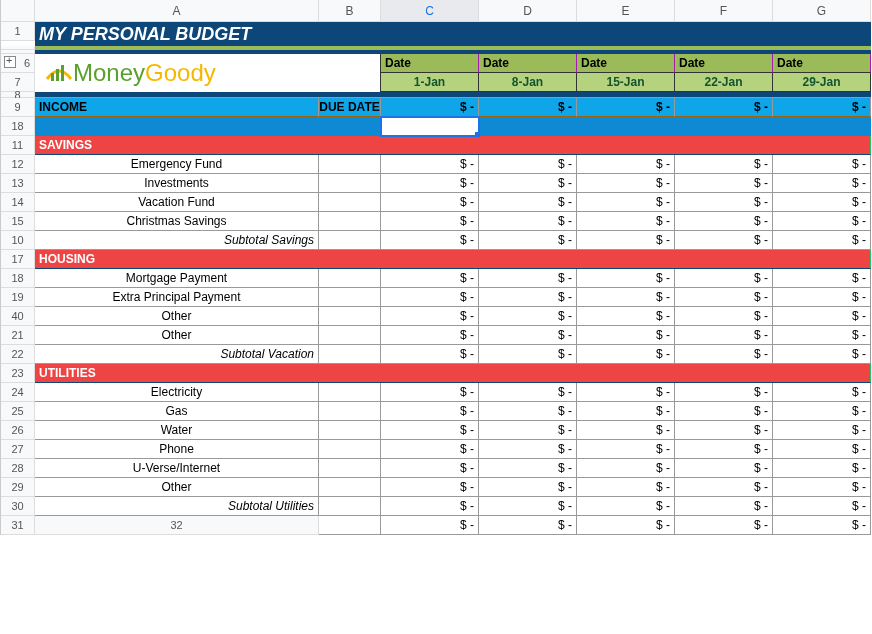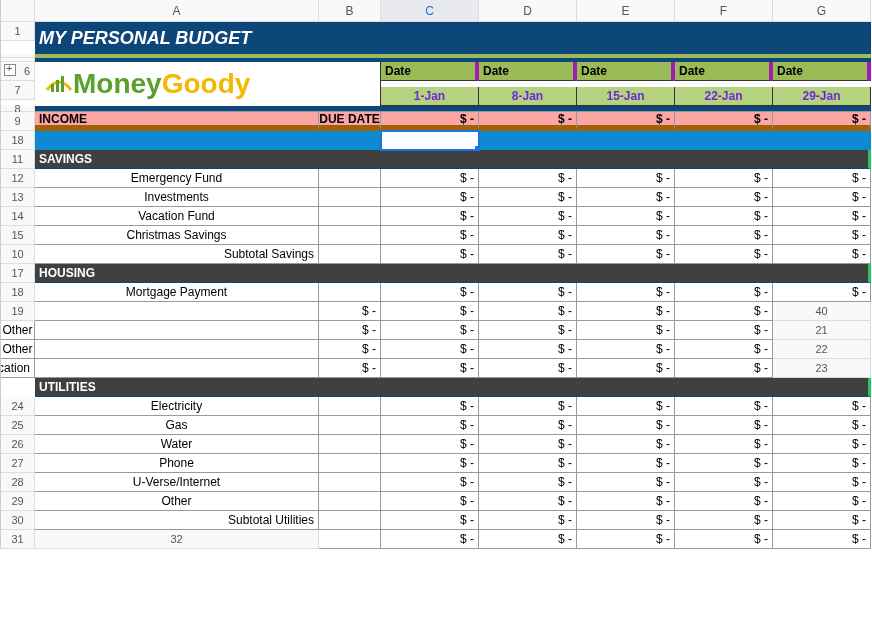--- a/index.html
+++ b/index.html
@@ -34,31 +34,31 @@
   .cell {
     border-right: 1px solid #999;
     border-bottom: 1px solid #999;
     height: 19px;
     display: flex;
     align-items: center;
     padding: 0 4px;
     overflow: hidden;
     white-space: nowrap;
   }
-  .r-title { background: #0d4679; color: #fff; font-weight: bold; font-size: 18px; font-style: italic; border-bottom: none; border-right: none; height: 32px;}
+  .r-title { background: #0d4679; color: #fff; font-weight: bold; font-size: 18px; font-style: italic; border-bottom: none; border-right: none; height: 24px;}
   .r-stripe1 { background: #9bbb59; height: 4px; border: none; padding:0;}
   .r-stripe2 { background: #0d4679; height: 4px; border: none; padding:0;}
-  .r-income { background: #fca5a5; font-weight: bold; border-bottom:6px solid #a16207;}
+  .r-income { background: #0ea5e9; font-weight: bold; border-bottom:1px solid #a16207;}
   .r-blue { background: #0d8ad3; color:#fff; border-right:1px solid #0d8ad3; border-bottom:1px solid #0d8ad3;}
-  .r-dark { background: #404040; color: #fff; font-weight: bold; border-right:3px solid #22c55e; border-bottom:1px solid #0d4679;}
-  .date-lbl { background: #9bbb59; color:#000; font-weight:bold; border-bottom: 1px solid #333; border-right:4px solid #a21caf;}
-  .date-val { background: #b5d37f; color:#6d28d9; font-weight:bold; text-align:center; justify-content:center; border-bottom:1px solid #333; border-right:1px solid #333;margin-top:6px;}
+  .r-dark { background: #ef4444; color: #fff; font-weight: bold; border-right:1px solid #22c55e; border-bottom:1px solid #0d4679;}
+  .date-lbl { background: #9bbb59; color:#000; font-weight:bold; border-bottom: 1px solid #333; border-right:1px solid #a21caf;}
+  .date-val { background: #b5d37f; color:#14532d; font-weight:bold; text-align:center; justify-content:center; border-bottom:1px solid #333; border-right:1px solid #333;}
   .center { justify-content: center; text-align:center; }
   .right { justify-content: flex-end; text-align:right; }
-  .italic { }
+  .italic { font-style: italic; }
   .bold { font-weight: bold; }
   .logo-wrap { grid-column: 2 / span 2; grid-row: span 2; background:#fff; display:flex; align-items:center; padding-left:10px; border-right:1px solid #333; border-bottom:none;}
   .selected { outline: 2px solid #1a73e8; outline-offset:-1px; position:relative; z-index:5; background:#fff;}
   .selected::after {
     content:""; position:absolute; right:-3px; bottom:-3px; width:6px; height:6px; background:#1a73e8;
   }
   .col-hdr-active { background:#e8eaed; color:#1a73e8; }
   .corner { background:#f8f9fa; border-right:1px solid #ddd; border-bottom:1px solid #ddd; height:22px;}
   .expand-group { position:relative; }
   .expand-group::before {
@@ -89,21 +89,21 @@
     <div class="rownum" style="height: 4px;"></div>
     <div class="cell r-stripe2" style="grid-column: 2 / span 7; height: 4px;"></div>
     <div class="rownum expand-group" style="height: 19px; justify-content: flex-end; padding-right: 4px;">6</div>
     <div class="logo-wrap" style="grid-row: span 2;">
       <svg width="28" height="28" viewBox="0 0 28 28">
         <path d="M2 20 Q14 4 26 20" fill="none" stroke="#f5b800" stroke-width="3"></path>
         <rect x="6" y="14" width="3" height="8" fill="#5aa02c"></rect>
         <rect x="11" y="10" width="3" height="12" fill="#5aa02c"></rect>
         <rect x="16" y="6" width="3" height="16" fill="#5aa02c"></rect>
       </svg>
-      <span style="font-size:28px;font-weight:bold;"><span style="color:#5aa02c">Money</span><span style="color:#f5b800">Goody</span></span>
+      <span style="font-size:24px;font-weight:normal;"><span style="color:#5aa02c">Money</span><span style="color:#f5b800">Goody</span></span>
     </div>
     <div class="cell date-lbl">Date</div>
     <div class="cell date-lbl">Date</div>
     <div class="cell date-lbl">Date</div>
     <div class="cell date-lbl">Date</div>
     <div class="cell date-lbl">Date</div>
     <div class="rownum ">7</div>
     <div class="cell date-val">1-Jan</div>
     <div class="cell date-val">8-Jan</div>
     <div class="cell date-val">15-Jan</div>
@@ -173,20 +173,21 @@
     <div class="cell r-dark" style="grid-column: 2 / span 7;">HOUSING</div>
     <div class="rownum ">18</div>
     <div class="cell center">Mortgage Payment</div>
     <div class="cell"></div>
     <div class="cell right">$ -</div>
     <div class="cell right">$ -</div>
     <div class="cell right">$ -</div>
     <div class="cell right">$ -</div>
     <div class="cell right">$ -</div>
     <div class="rownum ">19</div>
+    <div class="cell center">Extra Principal Payment</div>
     <div class="cell"></div>
     <div class="cell right">$ -</div>
     <div class="cell right">$ -</div>
     <div class="cell right">$ -</div>
     <div class="cell right">$ -</div>
     <div class="cell right">$ -</div>
     <div class="rownum ">40</div>
     <div class="cell center">Other</div>
     <div class="cell"></div>
     <div class="cell right">$ -</div>

